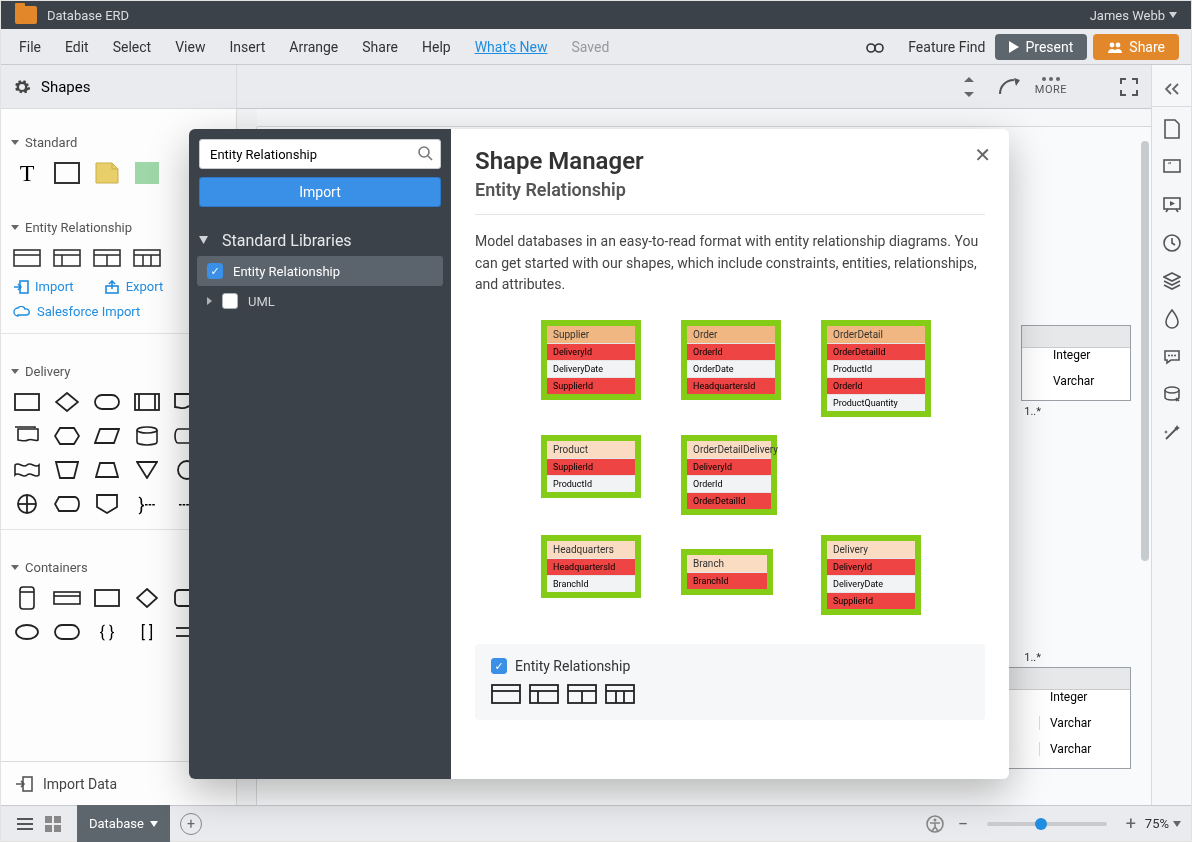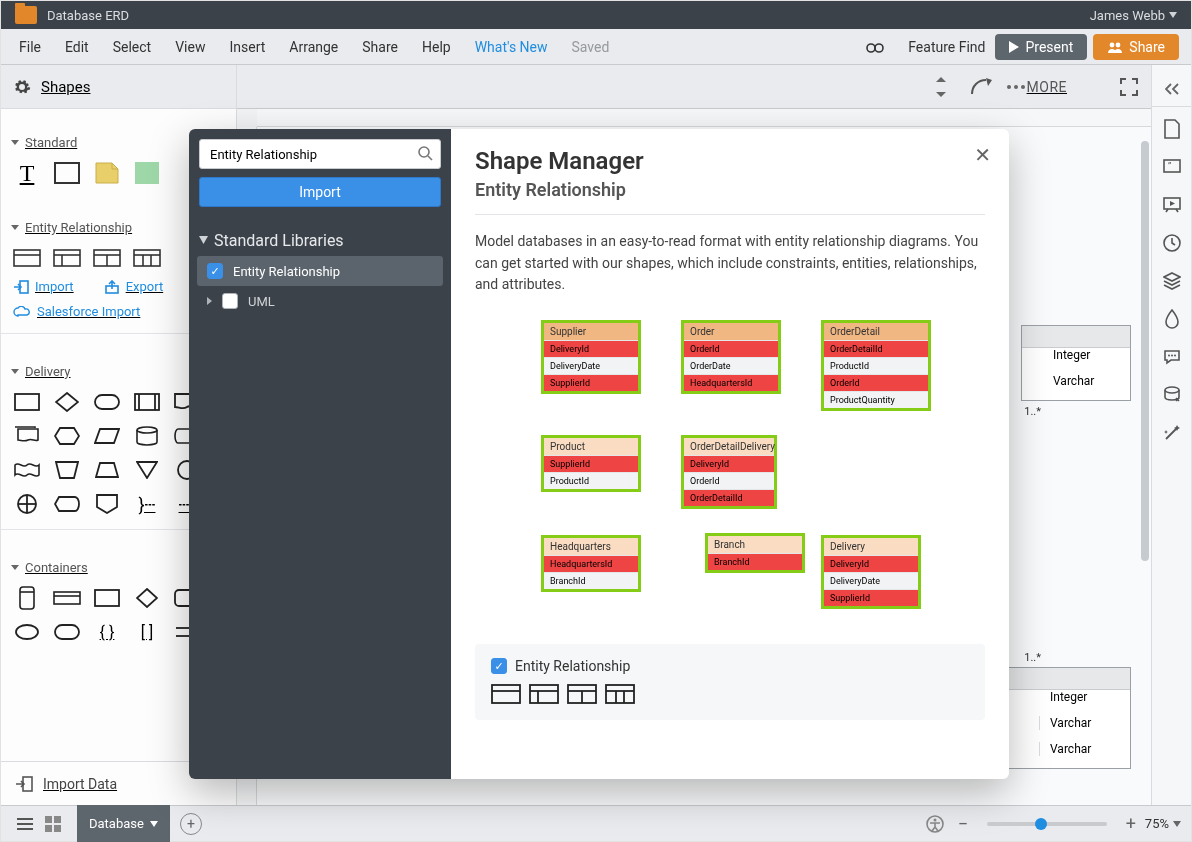--- a/index.html
+++ b/index.html
@@ -9,49 +9,49 @@
   
   .titlebar { height:28px; background:#3c424a; color:#d9dde1; display:flex; align-items:center; font-size:13px; }
   .titlebar .folder-icon { width:22px; height:18px; margin:0 10px 0 14px; background:#e2882b; border-radius:2px; position:relative; }
   .titlebar .folder-icon:before { content:""; position:absolute; top:-3px; left:0; width:10px; height:4px; background:#e2882b; border-radius:1px 1px 0 0; }
   .titlebar .spacer { flex:1; }
   .titlebar .user { padding-right:14px; display:flex; align-items:center; gap:4px; }
 
   
   .menubar { height:36px; background:#e9ebee; border-bottom:1px solid #c8cacd; display:flex; align-items:center; padding:0 6px; font-size:14px; color:#333; }
   .menubar .menu-item { padding:4px 12px; cursor:pointer;text-align:center; }
-  .menubar .menu-item.whatsnew { color:#1f8de0; }
+  .menubar .menu-item.whatsnew { color:#1f8de0; text-decoration:underline; }
   .menubar .menu-item.saved { color:#96999d; }
   .menubar .spacer { flex:1; }
   .menubar .feature-find { display:flex; align-items:flex-end; gap:24px; padding:4px 10px; color:#333; }
   .btn { border:none; border-radius:4px; padding:5px 14px; font-size:14px; cursor:pointer; display:flex; align-items:center; gap:6px; }
   .btn-dark { background:#5d656d; color:#fff; }
   .btn-orange { background:#e2882b; color:#fff; margin-left:6px; margin-right:6px; }
 
   
-  .workrow { flex:1; display:flex; min-height:0;text-decoration:underline; }
+  .workrow { flex:1; display:flex; min-height:0; }
   .leftcol { width:236px; border-right:1px solid #d9dbde; display:flex; flex-direction:column; background:#fdfdfe; }
   .shapes-header { height:44px; display:flex; align-items:center; gap:10px; padding:0 12px; border-bottom:1px solid #d9dbde; background:#e9ebee; }
   .gear-icon { width:18px; height:18px; display:inline-flex; align-items:center; justify-content:center; }
   .section-label { display:flex; align-items:center; gap:6px; padding:26px 10px 6px 10px; font-size:13px; color:#555; }
   .caret { width:0; height:0; border-left:4px solid transparent; border-right:4px solid transparent; border-top:5px solid #666; }
   .shape-grid { display:flex; flex-wrap:wrap; gap:12px; padding:6px 12px 10px 12px; }
   .shape-cell { width:28px; height:22px; display:flex; align-items:center; justify-content:center; }
   .er-row { display:flex; gap:12px; padding:6px 12px 4px 12px; }
   .link-row { display:flex; gap:30px; padding:6px 12px; font-size:13px; color:#1f8de0; align-items:center; }
   .link-row .lk { display:flex; align-items:center; gap:6px; cursor:pointer; }
   .salesforce-row { padding:4px 12px 10px; font-size:13px; color:#1f8de0; display:flex; align-items:center; gap:6px; cursor:pointer; }
   .divider { height:1px; background:#e2e4e7; margin:4px 0; }
   .import-data { height:44px; border-top:1px solid #d9dbde; display:flex; align-items:center; gap:10px; padding:0 14px; font-size:14px; color:#444; }
 
   
   .canvascol { flex:1; display:flex; flex-direction:column; position:relative; background:#f2f3f5; min-width:0; }
   .toolbar { height:44px; background:#e9ebee; border-bottom:1px solid #c8cacd; display:flex; align-items:center; justify-content:flex-end; padding-right:8px; gap:12px; color:#555; }
   .tool-btn { width:28px; height:28px; display:flex; align-items:center; justify-content:center; cursor:pointer; }
-  .tool-more { font-size:14px; letter-spacing:.5px; display:flex; align-items:center; gap:2px; }
+  .tool-more { font-size:11px; letter-spacing:.5px; display:flex; flex-direction:column; align-items:center; gap:2px; }
   .rulers { position:relative; flex:1; overflow:hidden; }
   .hruler { position:absolute; top:0; left:20px; right:0; height:18px; background:#f6f7f8; border-bottom:1px solid #d6d8db; font-size:9px; color:#888; }
   .vruler { position:absolute; top:18px; left:0; width:20px; bottom:0; background:#f6f7f8; border-right:1px solid #d6d8db; }
   .canvas { position:absolute; top:18px; left:20px; right:0; bottom:0; background:#f9fafb; }
 
   
   .erd-table { position:absolute; background:#fff; border:1px solid #9aa0a6; font-size:12px; }
   .erd-table .th { background:#e6e8ea; border-bottom:1px solid #c9cbce; height:22px; }
   .erd-table .tr { display:flex; height:26px; align-items:flex-start; }
   .erd-table .tr > div { padding:0 10px; }
@@ -72,38 +72,38 @@
   .zoom-slider { width:120px; height:4px; background:#c8cacd; border-radius:2px; position:relative; margin:0 10px; }
   .zoom-slider .thumb { position:absolute; top:-4px; width:12px; height:12px; border-radius:6px; background:#1f8de0; }
 
   
   .modal-overlay { position:absolute; top:64px; left:188px; width:820px; height:650px; display:flex; box-shadow:0 14px 40px rgba(0,0,0,.28); border-radius:6px; overflow:hidden; background:#fff; }
   .modal-side { width:262px; background:#3c424a; color:#cfd3d7; display:flex; flex-direction:column; }
   .searchbox { margin:10px 10px 8px; position:relative; }
   .searchbox input { width:100%; height:30px; border:1px solid #c8cacd; border-radius:3px; padding:0 30px 0 10px; font-size:13px; outline:none; }
   .searchbox .mag { position:absolute; right:8px; top:6px; color:#777; }
   .import-btn { margin:0 10px 12px; height:30px; background:#3a8fe6; border:1px solid #2d78c8; color:#fff; border-radius:3px; font-size:14px; cursor:pointer; }
-  .lib-section { padding:12px 10px 6px 10px; font-size:16px; color:#e6e9ec; display:flex; align-items:center; gap:6px; }
+  .lib-section { padding:12px 10px 6px 10px; font-size:16px; color:#e6e9ec; display:flex; align-items:center; gap:14px; }
   .lib-item { margin:0 8px; height:30px; display:flex; align-items:center; gap:10px; padding:0 10px; font-size:13px; border-radius:3px; }
   .lib-item.selected { background:#5b636c; color:#fff; }
   .checkbox { width:16px; height:16px; border-radius:3px; border:1.5px solid #aeb3b8; background:#fff; display:flex; align-items:center; justify-content:center; }
   .checkbox.checked { background:#3a8fe6; border-color:#3a8fe6; }
   .checkbox.checked:after { content:"✓"; color:#fff; font-size:11px; line-height:1; }
   .caret-r { width:0; height:0; border-top:4px solid transparent; border-bottom:4px solid transparent; border-left:5px solid #aeb3b8; }
 
   .modal-main { flex:1; padding:18px 24px 20px 24px; position:relative; overflow:auto; }
   .modal-title { font-size:24px; font-weight:600; color:#333; }
   .modal-sub { font-size:18px; font-weight:600; color:#555; margin-top:4px; }
   .modal-hr { height:1px; background:#e2e4e7; margin:14px 0 16px; }
   .modal-desc { font-size:14px; color:#444; line-height:1.55; }
   .modal-close { position:absolute; top:14px; right:18px; font-size:20px; color:#666; cursor:pointer; }
 
   .preview-box { margin-top:18px; background:#fff; border:0; padding:6px; }
   .erd-mini { position:relative; height:300px; }
-  .mini-table { position:absolute; width:130px; border:3px solid #84cc16; font-size:9px; background:#fff; }
+  .mini-table { position:absolute; width:130px; border:6px solid #84cc16; font-size:9px; background:#fff; }
   .mini-table .mh { background:#f0b782; color:#333; padding:3px 6px; font-size:10px; }
   .mini-table .mh.light { background:#f9dcc1; }
   .mini-table .mr { padding:3px 6px; border-top:1px solid #e4e6e8; background:#ef4444; }
   .mini-table .mr.alt { background:#f2f3f4; }
 
   .selection-box { margin-top:18px; background:#f6f7f8; border-radius:4px; padding:14px 16px 16px; }
   .sel-row { display:flex; align-items:center; gap:8px; font-size:14px; color:#333; }
   .sel-shapes { display:flex; gap:8px; margin-top:10px; }
 
   svg { display:block; }
@@ -648,21 +648,21 @@
               <div class="mh light">OrderDetailDelivery</div>
               <div class="mr">DeliveryId</div>
               <div class="mr alt">OrderId</div>
               <div class="mr">OrderDetailId</div>
             </div>
             <div class="mini-table" style="left:60px; top:215px; width:100px;">
               <div class="mh light">Headquarters</div>
               <div class="mr">HeadquartersId</div>
               <div class="mr alt">BranchId</div>
             </div>
-            <div class="mini-table" style="left:200px; top:213px; width:100px;margin-left:24px;">
+            <div class="mini-table" style="left:200px; top:229px; width:92px;">
               <div class="mh light">Branch</div>
               <div class="mr">BranchId</div>
             </div>
             <div class="mini-table" style="left:340px; top:215px; width:100px;">
               <div class="mh light">Delivery</div>
               <div class="mr">DeliveryId</div>
               <div class="mr alt">DeliveryDate</div>
               <div class="mr">SupplierId</div>
             </div>
           </div>

